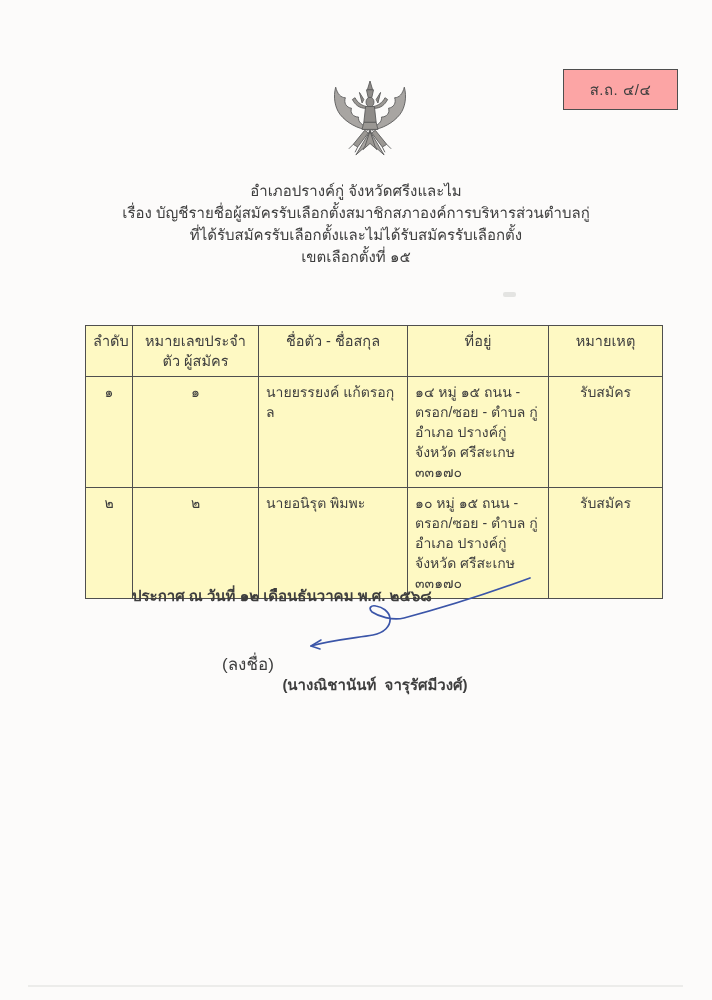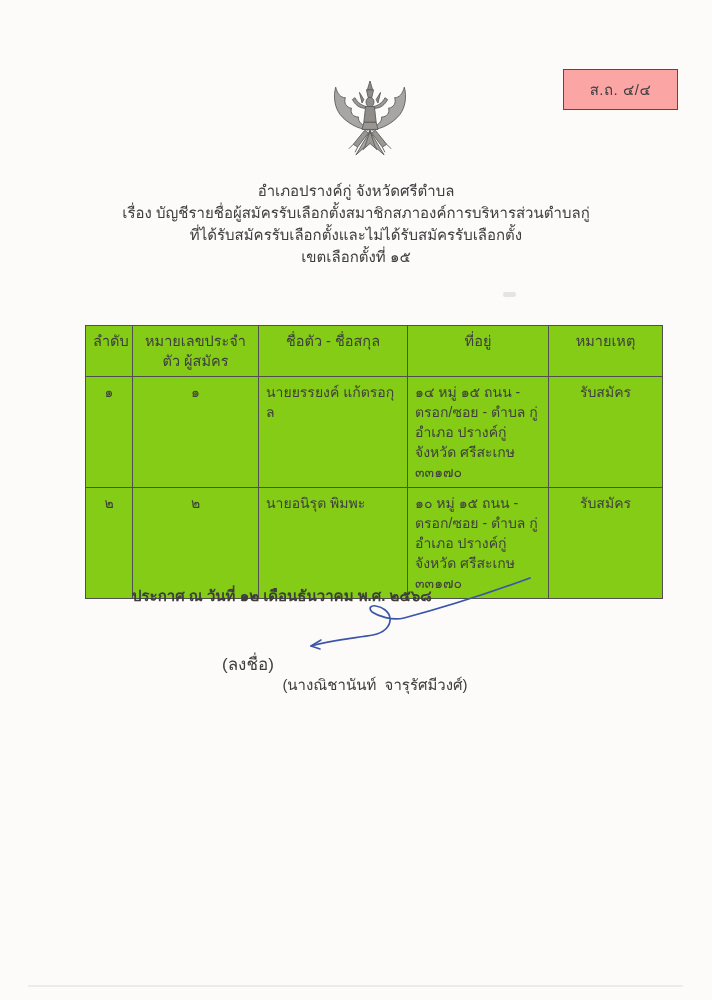--- a/index.html
+++ b/index.html
@@ -40,21 +40,21 @@
   }
 
   .doc-table {
     position: absolute;
     left: 85px; top: 325px;
     border-collapse: collapse;
     table-layout: fixed;
     width: 577px;
     font-size: 14px;
     color: #3e3e3e;
-    background: #84cc16;
+    background: #fef9c3;
     border: 1.5px solid #4f4f4f;
   }
   .doc-table th, .doc-table td {
     border: 1px solid #4f4f4f;
     vertical-align: top;
     padding: 5px 7px;
     font-weight: normal;
     line-height: 20px;
   }
   .doc-table th { text-align: center; font-size: 14.5px; }
@@ -87,20 +87,21 @@
     left: 222px; top: 650px;
     font-size: 17px;
   }
   .signer-name {
     position: absolute;
     left: 150px; top: 673px;
     width: 450px;
     text-align: center;
     font-size: 15px;
     white-space: pre-wrap;
+    font-weight: bold;
   }
   .signer-title {
     position: absolute;
     left: 150px; top: 696px;
     width: 450px;
     text-align: center;
     font-size: 15px;
   }
 
   .smudge {
@@ -155,21 +156,21 @@
         <path d="M44,58 L31,74 L36,77 L48,61 Z" fill="#9b9894"></path>
         <path d="M56,58 L69,74 L64,77 L52,61 Z" fill="#9b9894"></path>
 
         <path d="M31,74 L26,79 M36,77 L33,83" fill="none"></path>
         <path d="M69,74 L74,79 M64,77 L67,83" fill="none"></path>
       </g>
     </svg>
   </div>
 
   <div class="title-block">
-    <div>อำเภอปรางค์กู่ จังหวัดศรีตำบล</div>
+    <div>อำเภอปรางค์กู่ จังหวัดศรีงและไม</div>
     <div>เรื่อง บัญชีรายชื่อผู้สมัครรับเลือกตั้งสมาชิกสภาองค์การบริหารส่วนตำบลกู่</div>
     <div>ที่ได้รับสมัครรับเลือกตั้งและไม่ได้รับสมัครรับเลือกตั้ง</div>
     <div>เขตเลือกตั้งที่ ๑๕</div>
   </div>
 
   <div class="smudge"></div>
 
   <table class="doc-table">
     <colgroup>
       <col class="col-no">

